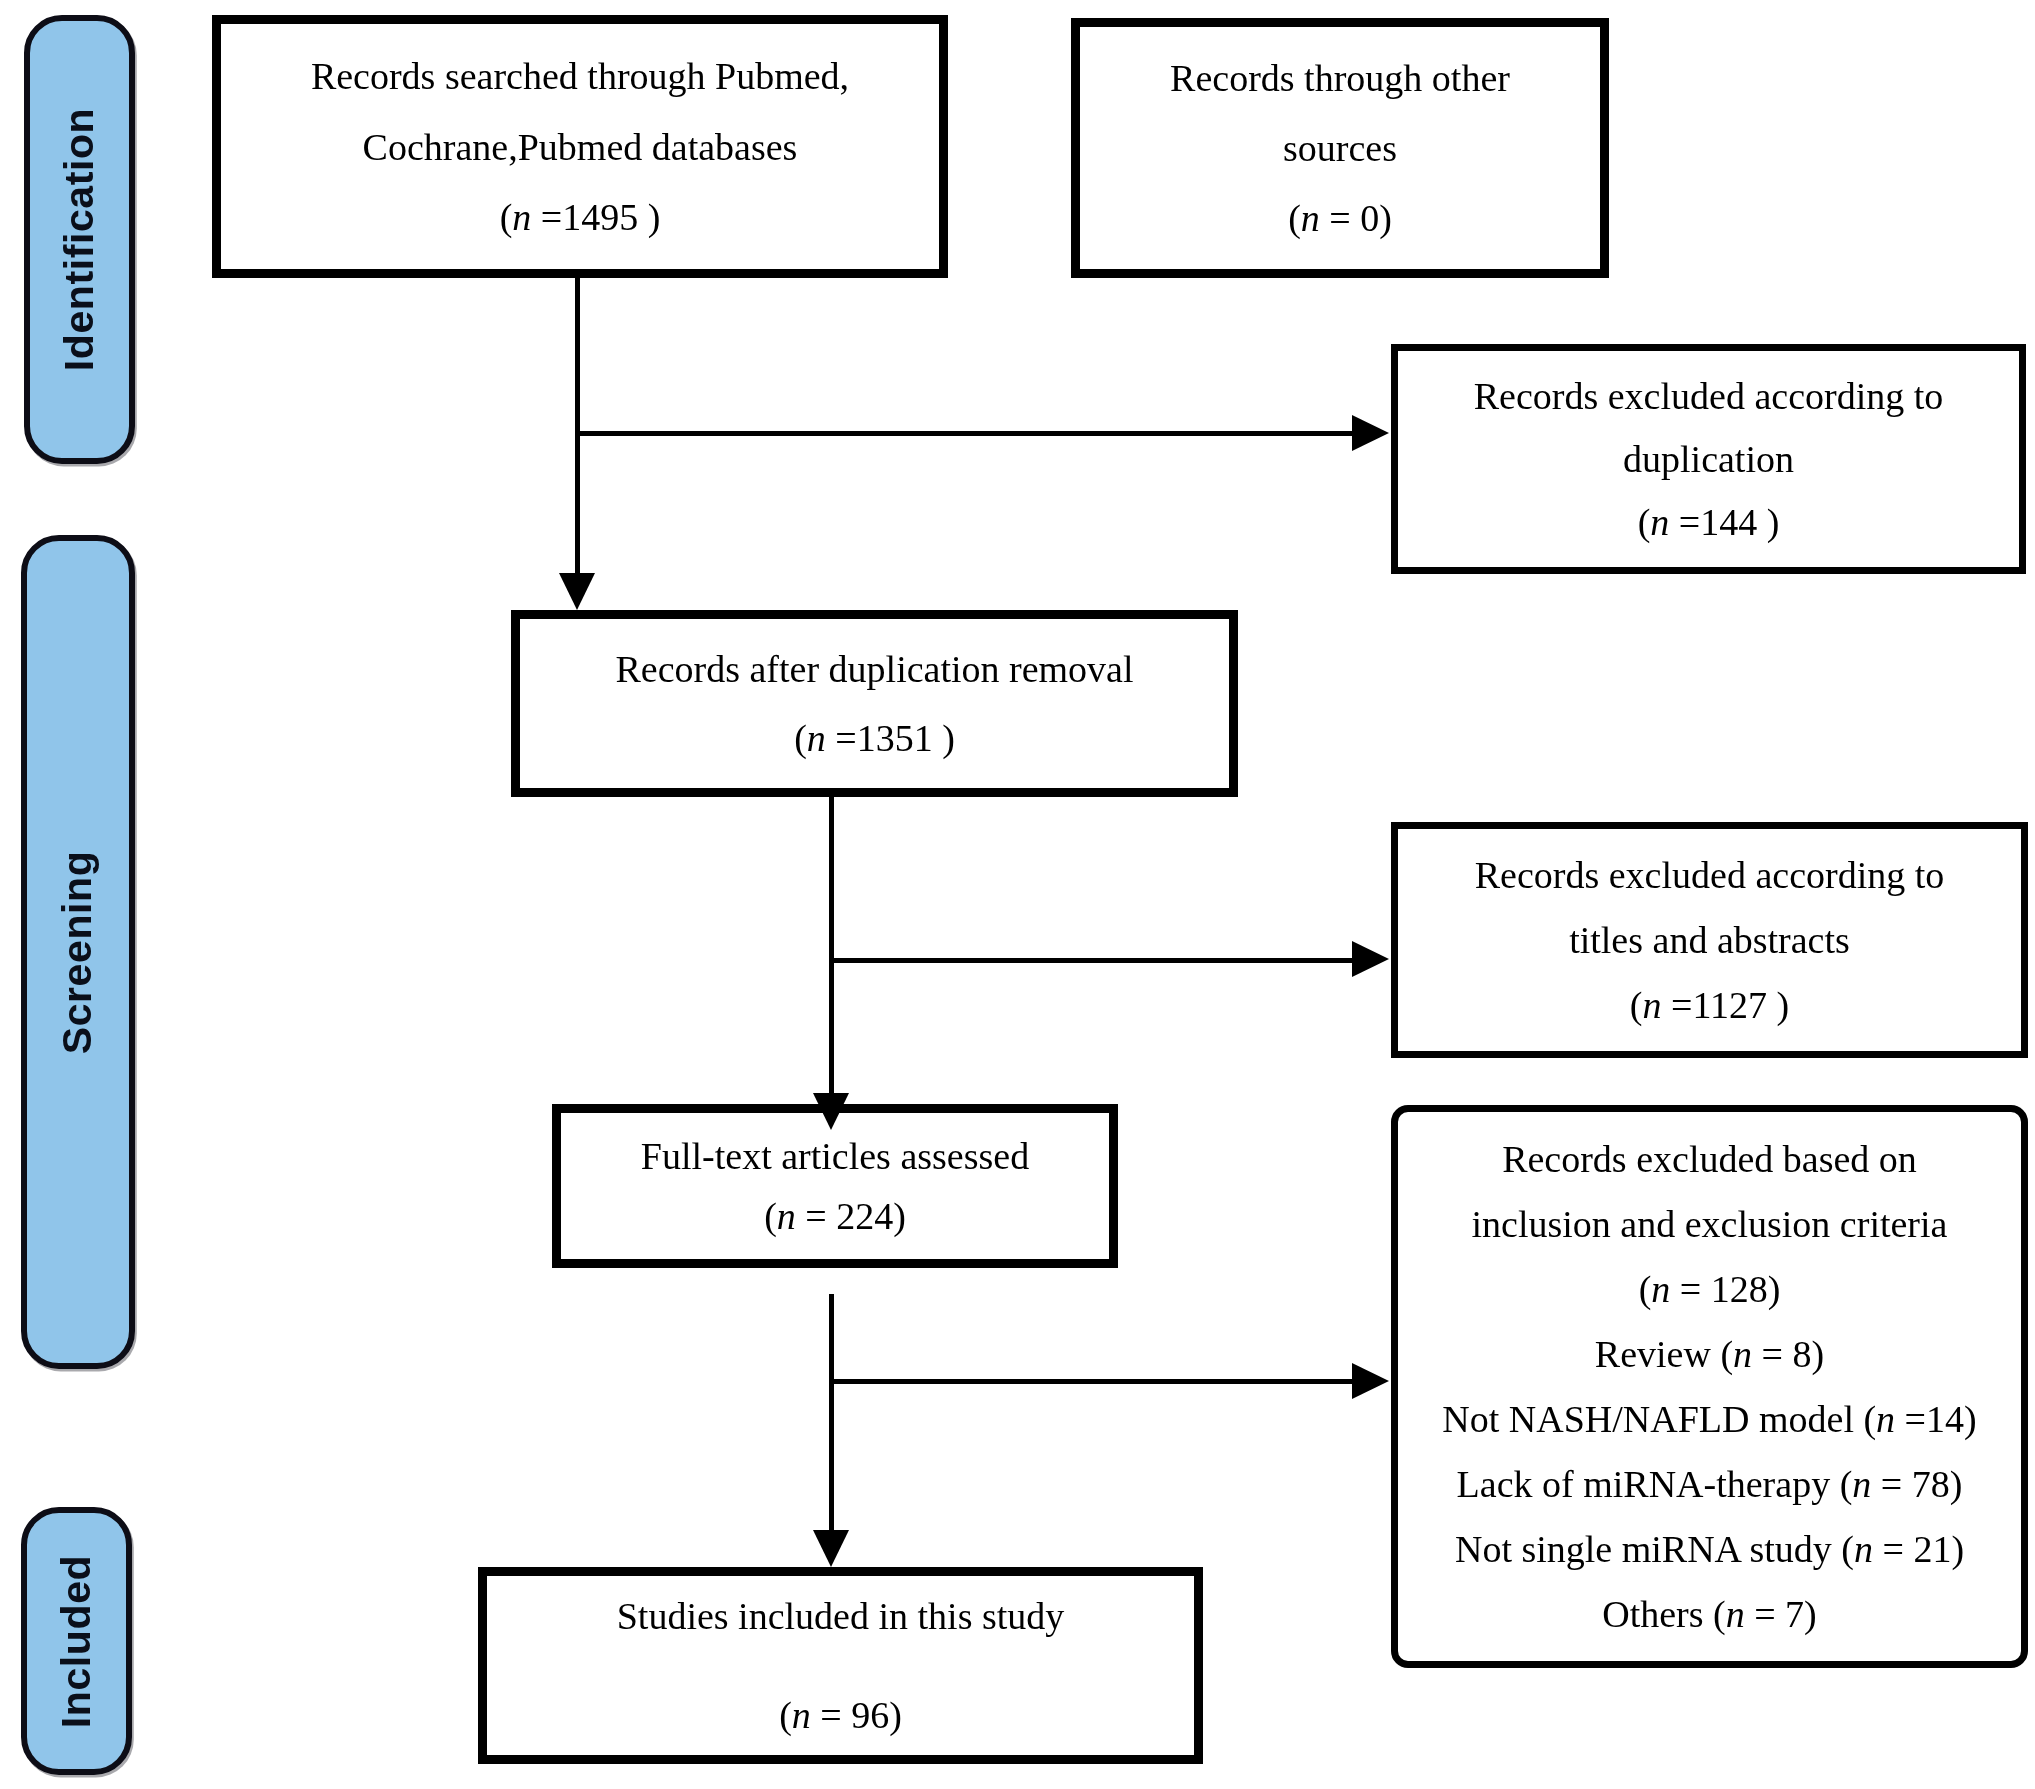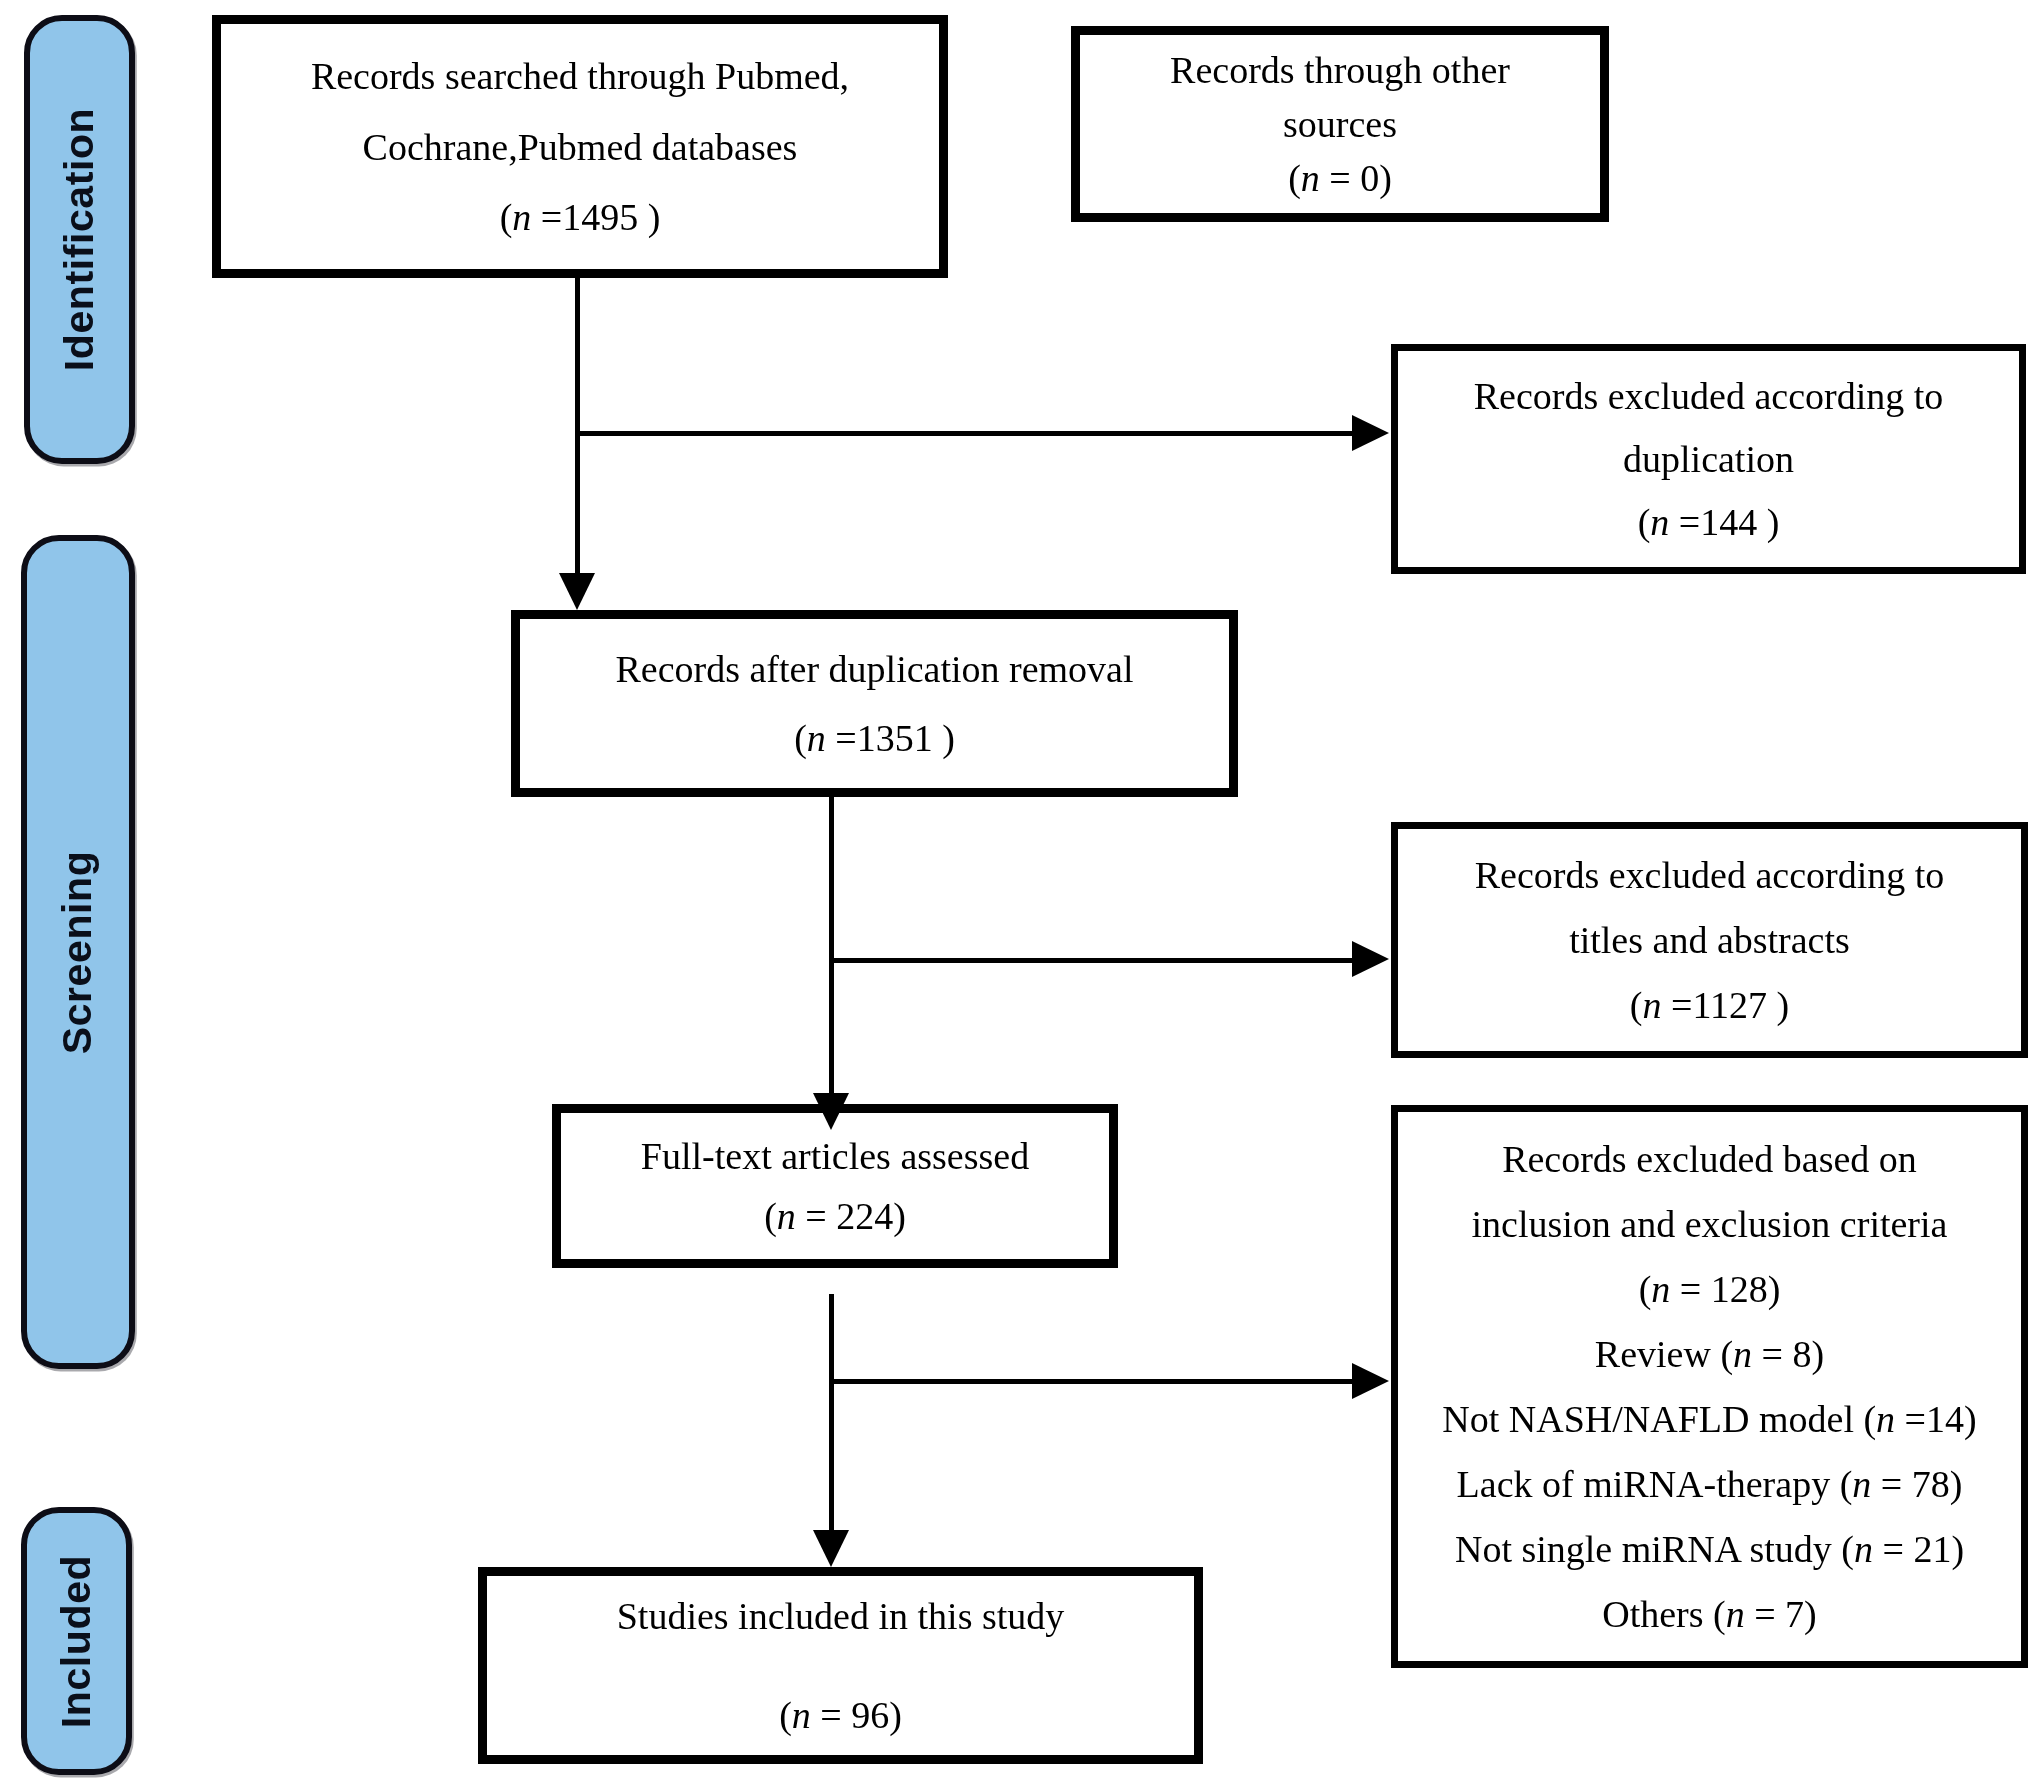--- a/index.html
+++ b/index.html
@@ -76,21 +76,21 @@
   <div class="stage" style="left:21px; top:1507px; width:111px; height:268px;">
     <span class="vtext">Included</span>
   </div>
 
   <div class="box" style="left:212px; top:15px; width:736px; height:263px; border-width:9px;">
     <div class="bline">Records searched through Pubmed,</div>
     <div class="bline">Cochrane,Pubmed databases</div>
     <div class="bline">(<i>n</i> =1495 )</div>
   </div>
 
-  <div class="box" style="left:1071px; top:26px; width:538px; height:196px; border-width:9px;">
+  <div class="box" style="left:1071px; top:18px; width:538px; height:260px; border-width:9px;">
     <div class="bline">Records through other</div>
     <div class="bline">sources</div>
     <div class="bline">(<i>n</i> = 0)</div>
   </div>
 
   <div class="box" style="left:1391px; top:344px; width:635px; height:230px;">
     <div class="bline">Records excluded according to</div>
     <div class="bline">duplication</div>
     <div class="bline">(<i>n</i> =144 )</div>
   </div>
@@ -104,21 +104,21 @@
     <div class="bline">Records excluded according to</div>
     <div class="bline">titles and abstracts</div>
     <div class="bline">(<i>n</i> =1127 )</div>
   </div>
 
   <div class="box" style="left:552px; top:1104px; width:566px; height:164px; border-width:9px;">
     <div class="bline">Full-text articles assessed</div>
     <div class="bline">(<i>n</i> = 224)</div>
   </div>
 
-  <div class="box" style="left:1391px; top:1105px; width:637px; height:563px;">
+  <div class="box" style="left:1391px; top:1105px; width:637px; height:563px;border-radius:17px;">
     <div class="bline">Records excluded based on</div>
     <div class="bline">inclusion and exclusion criteria</div>
     <div class="bline">(<i>n</i> = 128)</div>
     <div class="bline">Review (<i>n</i> = 8)</div>
     <div class="bline">Not NASH/NAFLD model (<i>n</i> =14)</div>
     <div class="bline">Lack of miRNA-therapy (<i>n</i> = 78)</div>
     <div class="bline">Not single miRNA study (<i>n</i> = 21)</div>
     <div class="bline">Others (<i>n</i> = 7)</div>
   </div>
 

